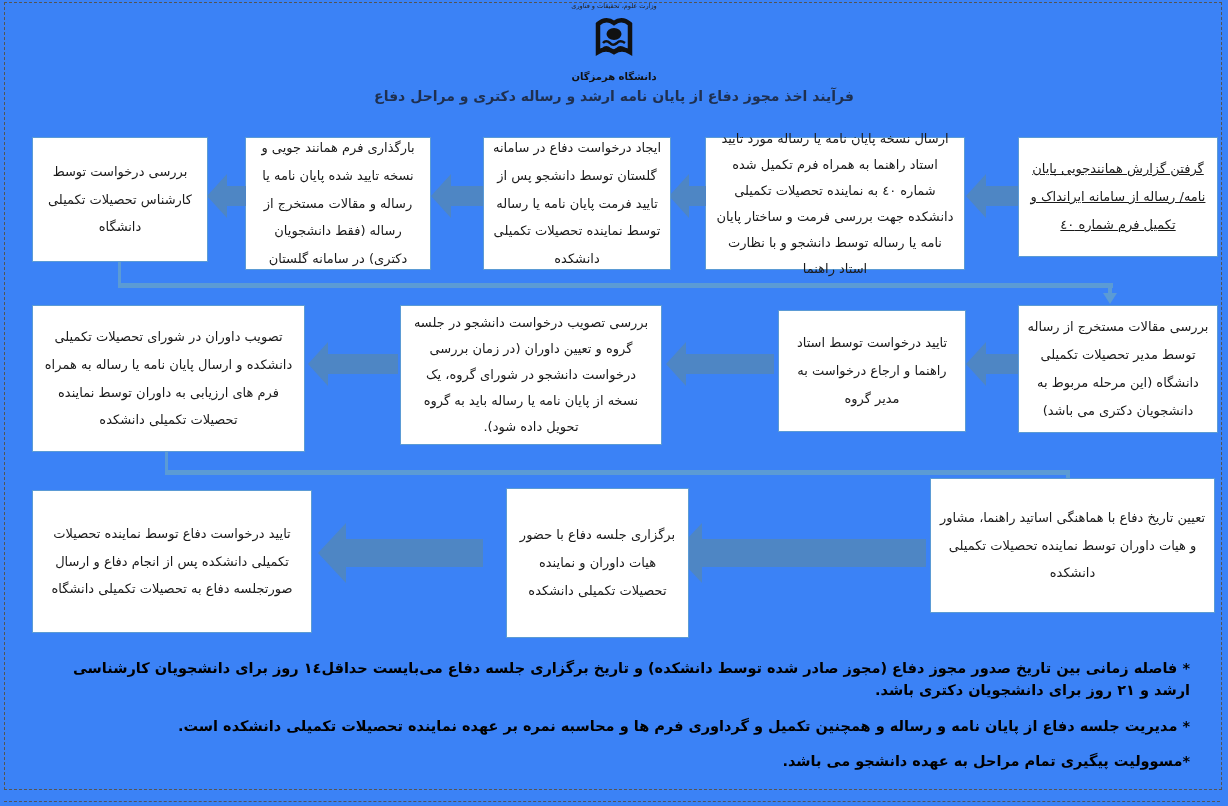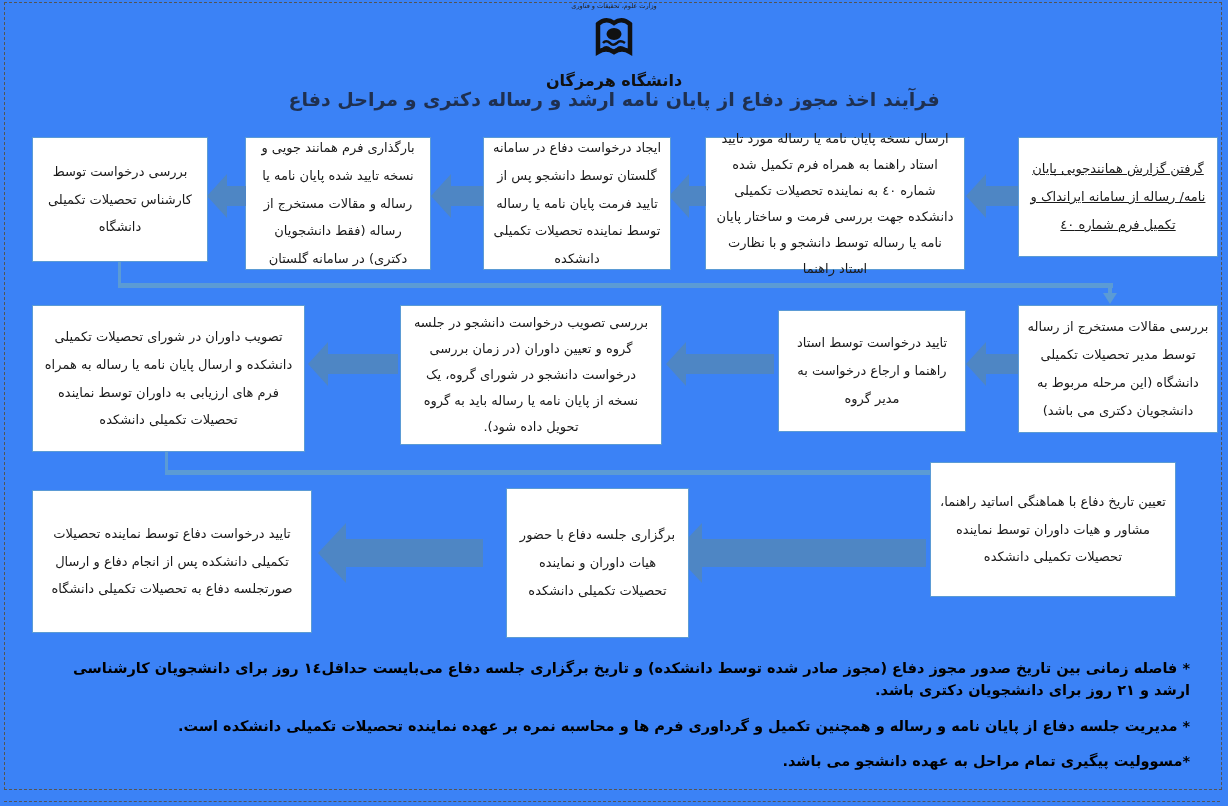--- a/index.html
+++ b/index.html
@@ -16,25 +16,25 @@
     border-top:1px dashed var(--border,#555);
   }
   .logo-wrap{
     position:absolute;left:50%;top:3px;transform:translateX(-50%);
     text-align:center;width:220px;
   }
   .ministry-text{
     font-size:6.5px;color:#222;white-space:nowrap;line-height:1;
   }
   .uni-name{
-    font-size:16px;font-weight:600;color:#111;margin-top:1px;
+    font-size:10px;font-weight:600;color:#111;margin-top:1px;
   }
   .title{
     position:absolute;left:0;top:88px;width:100%;text-align:center;
-    font-size:19px;font-weight:bold;color:var(--title,#1f3050);margin:0;
+    font-size:14px;font-weight:bold;color:var(--title,#1f3050);margin:0;
   }
   .sbox{
     position:absolute;border:1.5px solid var(--accent,#5b9bd5);background:#fff;
     display:flex;align-items:center;justify-content:center;
     text-align:center;font-size:13px;line-height:2.15;color:var(--text,#1a1a1a);
     padding:3px 8px;box-sizing:border-box;
   }
   .barrow{
     position:absolute;background:var(--arrow,#4e86c4);
     clip-path:polygon(0 50%, var(--hw) 0, var(--hw) var(--bt), 100% var(--bt),
@@ -97,21 +97,21 @@
   <div class="barrow sm" style="left:666px;top:342px;width:108px;"></div>
   <div class="sbox" style="left:400px;top:305px;width:262px;height:140px;line-height:2.0;">بررسی تصویب درخواست دانشجو در جلسه گروه و تعیین داوران (در زمان بررسی درخواست دانشجو در شورای گروه، یک نسخه از پایان نامه یا رساله باید به گروه تحویل داده شود).</div>
   <div class="barrow sm" style="left:308px;top:342px;width:90px;"></div>
   <div class="sbox" style="left:32px;top:305px;width:273px;height:147px;">تصویب داوران در شورای تحصیلات تکمیلی دانشکده و ارسال پایان نامه یا رساله به همراه فرم های ارزیابی به داوران توسط نماینده تحصیلات تکمیلی دانشکده</div>
 
   <div class="cline" style="left:165px;top:452px;width:3px;height:20px;"></div>
   <div class="cline" style="left:165px;top:470px;width:905px;height:5px;"></div>
   <div class="cline" style="left:1066px;top:475px;width:4px;height:7px;"></div>
   <div class="chead" style="left:1061px;top:481px;"></div>
 
-  <div class="sbox" style="left:930px;top:462px;width:246px;height:135px;">تعیین تاریخ دفاع با هماهنگی اساتید راهنما، مشاور و هیات داوران توسط نماینده تحصیلات تکمیلی دانشکده</div>
+  <div class="sbox" style="left:930px;top:478px;width:285px;height:135px;">تعیین تاریخ دفاع با هماهنگی اساتید راهنما، مشاور و هیات داوران توسط نماینده تحصیلات تکمیلی دانشکده</div>
   <div class="barrow lg" style="left:674px;top:523px;width:252px;"></div>
   <div class="sbox" style="left:506px;top:488px;width:183px;height:150px;">برگزاری جلسه دفاع با حضور هیات داوران و نماینده تحصیلات تکمیلی دانشکده</div>
   <div class="barrow lg" style="left:318px;top:523px;width:165px;"></div>
   <div class="sbox" style="left:32px;top:490px;width:280px;height:143px;">تایید درخواست دفاع توسط نماینده تحصیلات تکمیلی دانشکده پس از انجام دفاع و ارسال صورتجلسه دفاع به تحصیلات تکمیلی دانشگاه</div>
 
   <div class="notes">
     <div class="note">* فاصله زمانی بین تاریخ صدور مجوز دفاع (مجوز صادر شده توسط دانشکده) و تاریخ برگزاری جلسه دفاع می‌بایست حداقل١٤ روز برای دانشجویان کارشناسی ارشد و ٢١ روز برای دانشجویان دکتری باشد.</div>
     <div class="note">* مدیریت جلسه دفاع از پایان نامه و رساله و همچنین تکمیل و گرداوری فرم ها و محاسبه نمره بر عهده نماینده تحصیلات تکمیلی دانشکده است.</div>
     <div class="note">*مسوولیت پیگیری تمام مراحل به عهده دانشجو می باشد.</div>
   </div>

